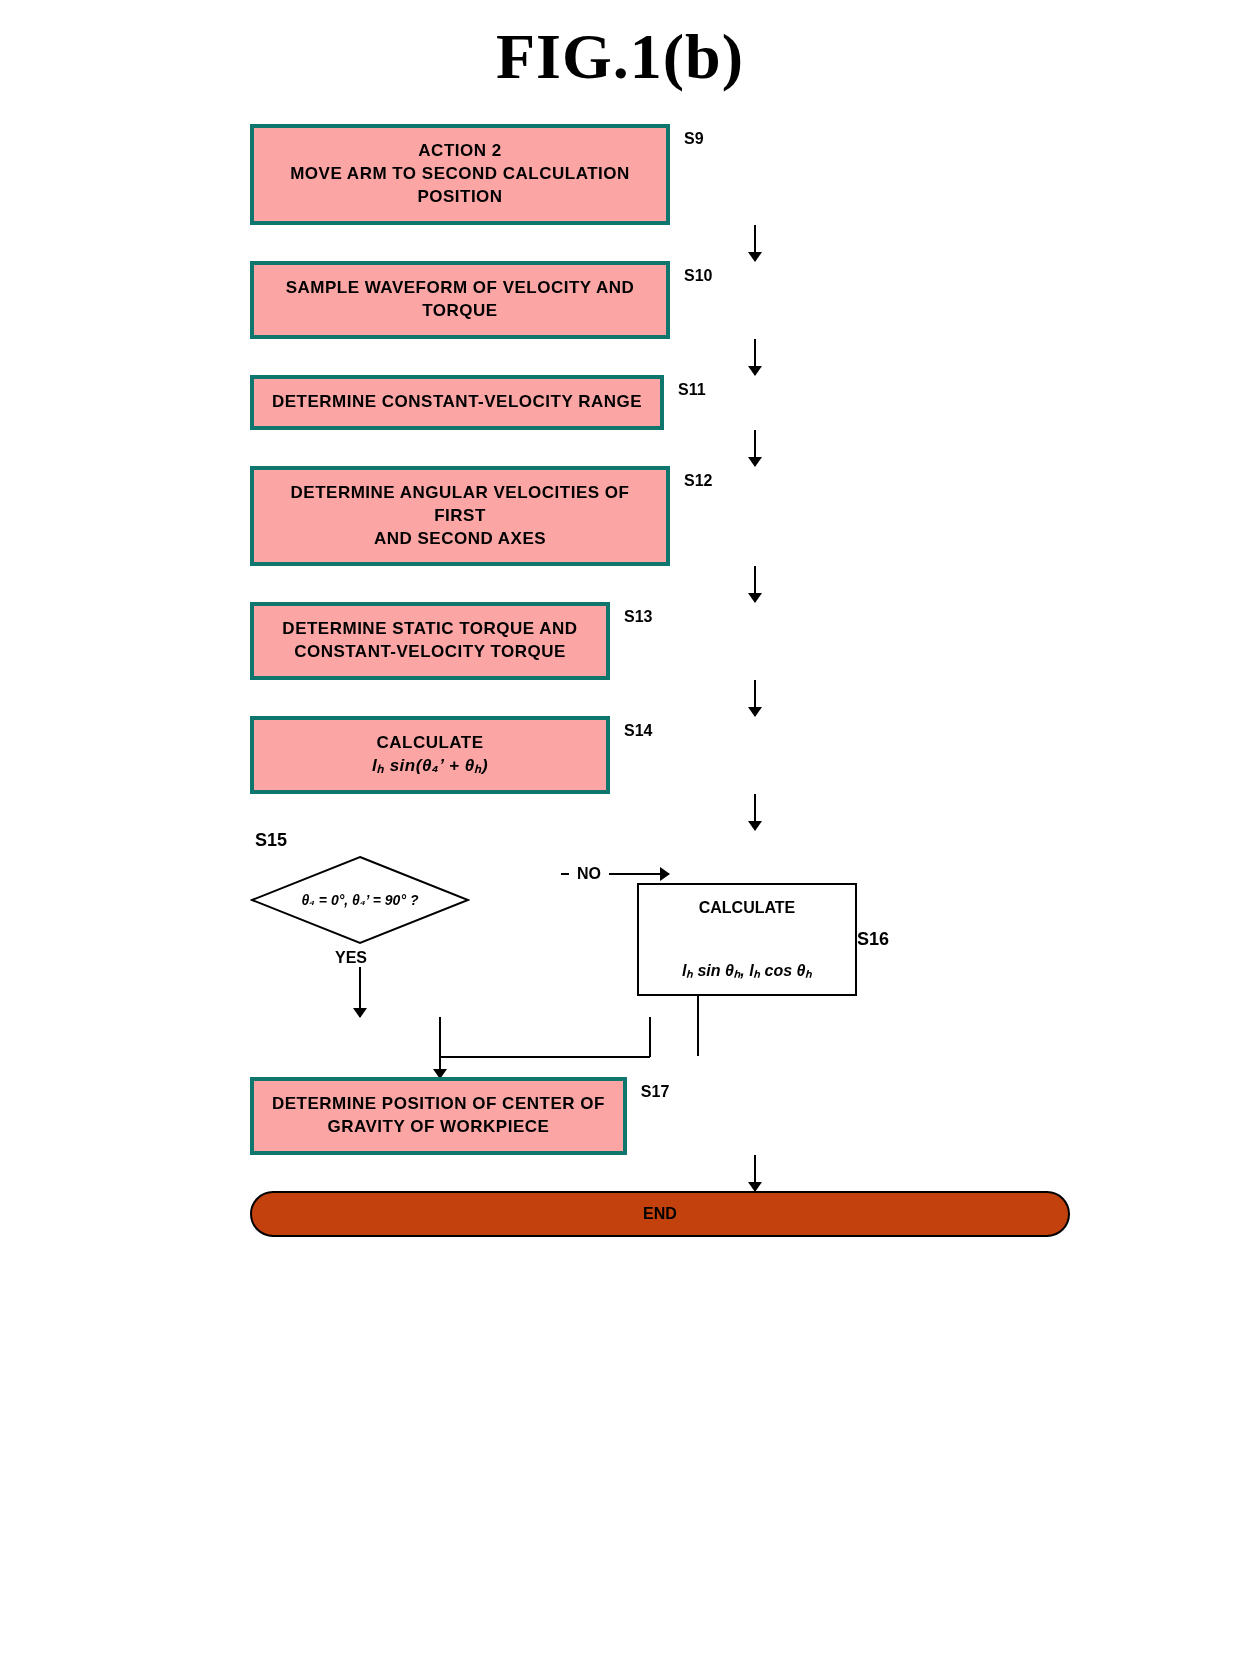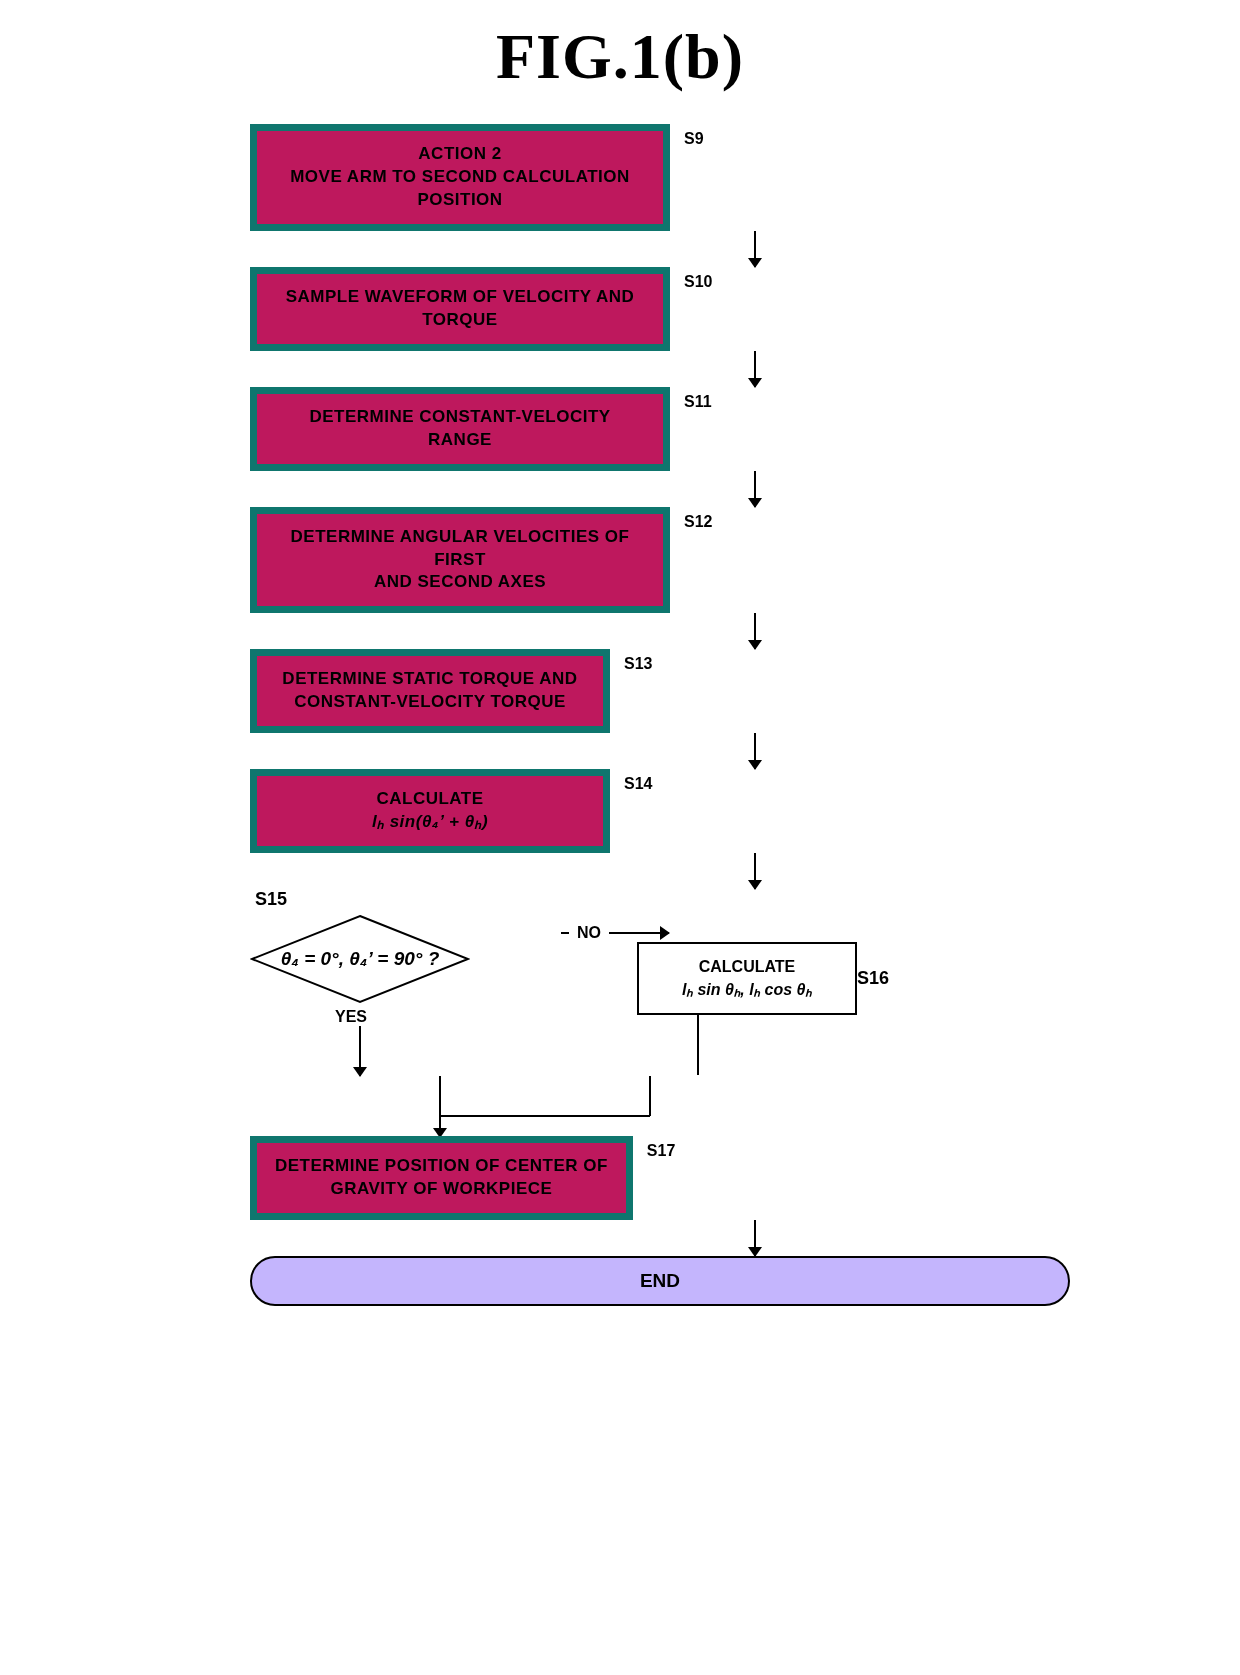--- a/index.html
+++ b/index.html
@@ -26,22 +26,22 @@
       letter-spacing: 1px;
     }
     .flowchart {
       display: flex;
       flex-direction: column;
       align-items: center;
       width: 100%;
       position: relative;
     }
     .box {
-      border: 7px solid #0f766e;
-      background: #be185d;
+      border: 4px solid #0f766e;
+      background: #fca5a5;
       text-align: center;
       font-size: 17px;
       font-weight: bold;
       letter-spacing: 0.5px;
       line-height: 1.35;
       padding: 12px 18px;
       min-width: 360px;
       max-width: 420px;
     }
     .label {
@@ -75,23 +75,23 @@
       text-align: center;
       font-size: 16px;
       font-weight: bold;
       padding: 12px 18px;
       min-width: 220px;
       line-height: 1.4;
     }
     .end-box {
       border: 2px solid #000;
       border-radius: 30px;
-      background: #c4b5fd;
+      background: #c2410c;
       text-align: center;
-      font-size: 19px;
+      font-size: 16px;
       font-weight: bold;
       padding: 12px 50px;
       min-width: 160px;
     }
     .centered-box-row {
       display: flex;
       align-items: center;
       width: 100%;
       padding-left: 80px;
     }
@@ -179,21 +179,21 @@
       <div style="display:flex; flex-direction:column; align-items:center; position:relative;">
 
         <div style="display:flex; align-items:flex-start; width:100%; margin-bottom:4px; margin-left:10px;">
           <div style="font-size:18px; font-weight:bold;">S15</div>
         </div>
 
         <div style="position:relative; width:220px; height:90px;">
           <svg width="220" height="90" viewBox="0 0 220 90">
             <polygon points="110,2 218,45 110,88 2,45" fill="white" stroke="black" stroke-width="2"></polygon>
           </svg>
-          <div style="position:absolute; top:50%; left:50%; transform:translate(-50%,-50%); text-align:center; font-size:19px; font-weight:bold; white-space:nowrap; font-style:italic;">θ₄ = 0°,  θ₄’ = 90° ?</div>
+          <div style="position:absolute; top:50%; left:50%; transform:translate(-50%,-50%); text-align:center; font-size:14px; font-weight:bold; white-space:nowrap; font-style:italic;">θ₄ = 0°,  θ₄’ = 90° ?</div>
         </div>
 
         <div style="font-size:16px; font-weight:bold; margin-top:4px; align-self:flex-start; margin-left:85px;">YES</div>
 
         <div class="arrow-down" style="height:50px;"></div>
 
       </div>
 
       <div style="display:flex; flex-direction:column; position:absolute; left:391px; top:35px;">
 
@@ -201,21 +201,21 @@
           <div style="width:8px; height:2px; background:#000;"></div>
           <div style="font-size:16px; font-weight:bold; margin: 0 8px;">NO</div>
           <div style="width:60px; height:2px; background:#000; position:relative;">
             <div style="position:absolute; right:-1px; top:50%; transform:translateY(-50%); border-top:7px solid transparent; border-bottom:7px solid transparent; border-left:10px solid #000;"></div>
           </div>
         </div>
 
         <div style="margin-top:0; margin-left: 76px; display:flex; align-items:center;">
           <div class="calc-box-right">
             <div>CALCULATE</div>
-            <div style="font-style:italic;">lₕ sin θₕ, lₕ cos θₕ</div>
+            <div style="font-style:italic;margin-top:40px;">lₕ sin θₕ, lₕ cos θₕ</div>
           </div>
           <div style="font-size:18px; font-weight:bold; ">S16</div>
         </div>
 
         <div style="margin-left: 76px; padding-left: 60px;">
           <div style="width:2px; height:60px; background:#000; position:relative; margin:0;">
           </div>
         </div>
       </div>
 

